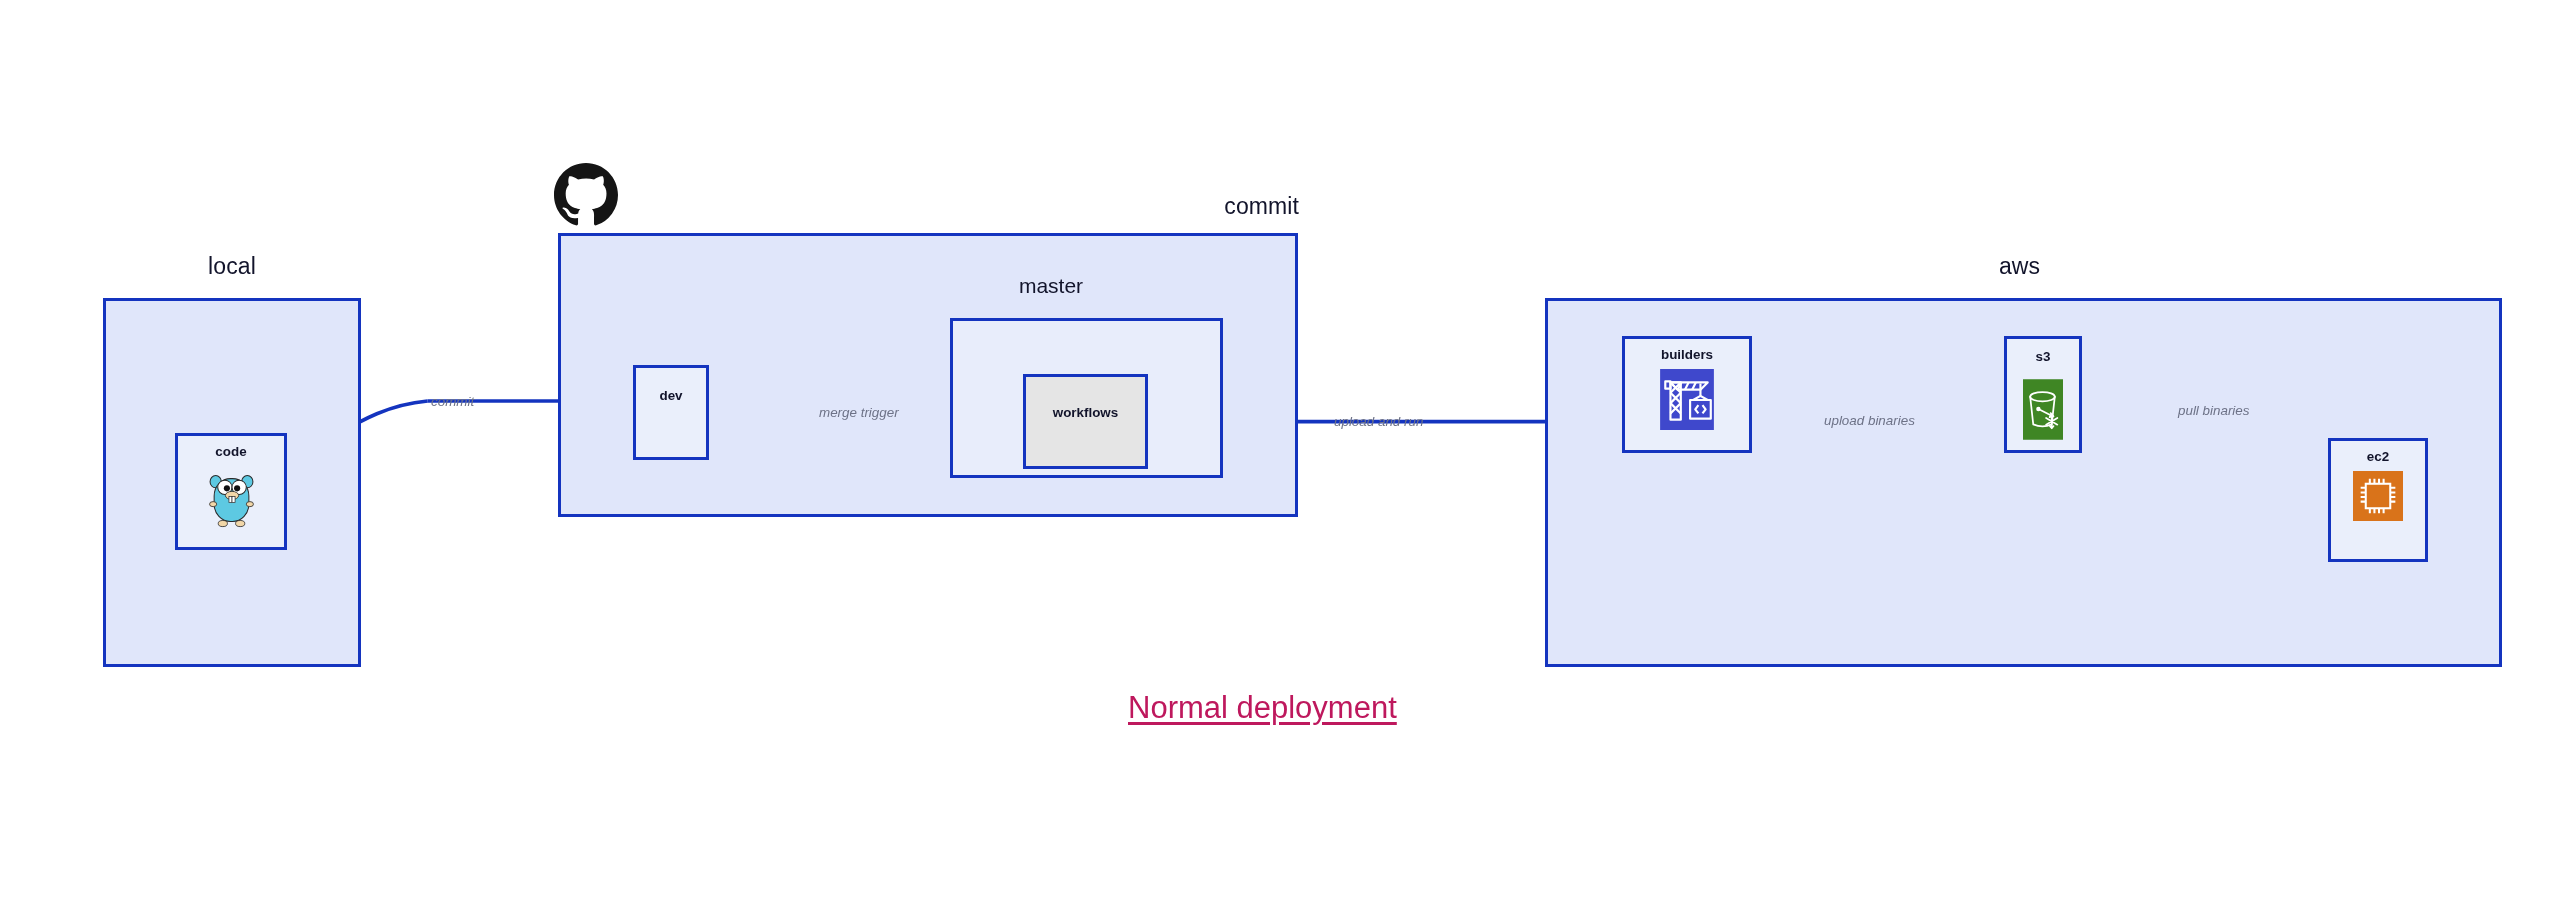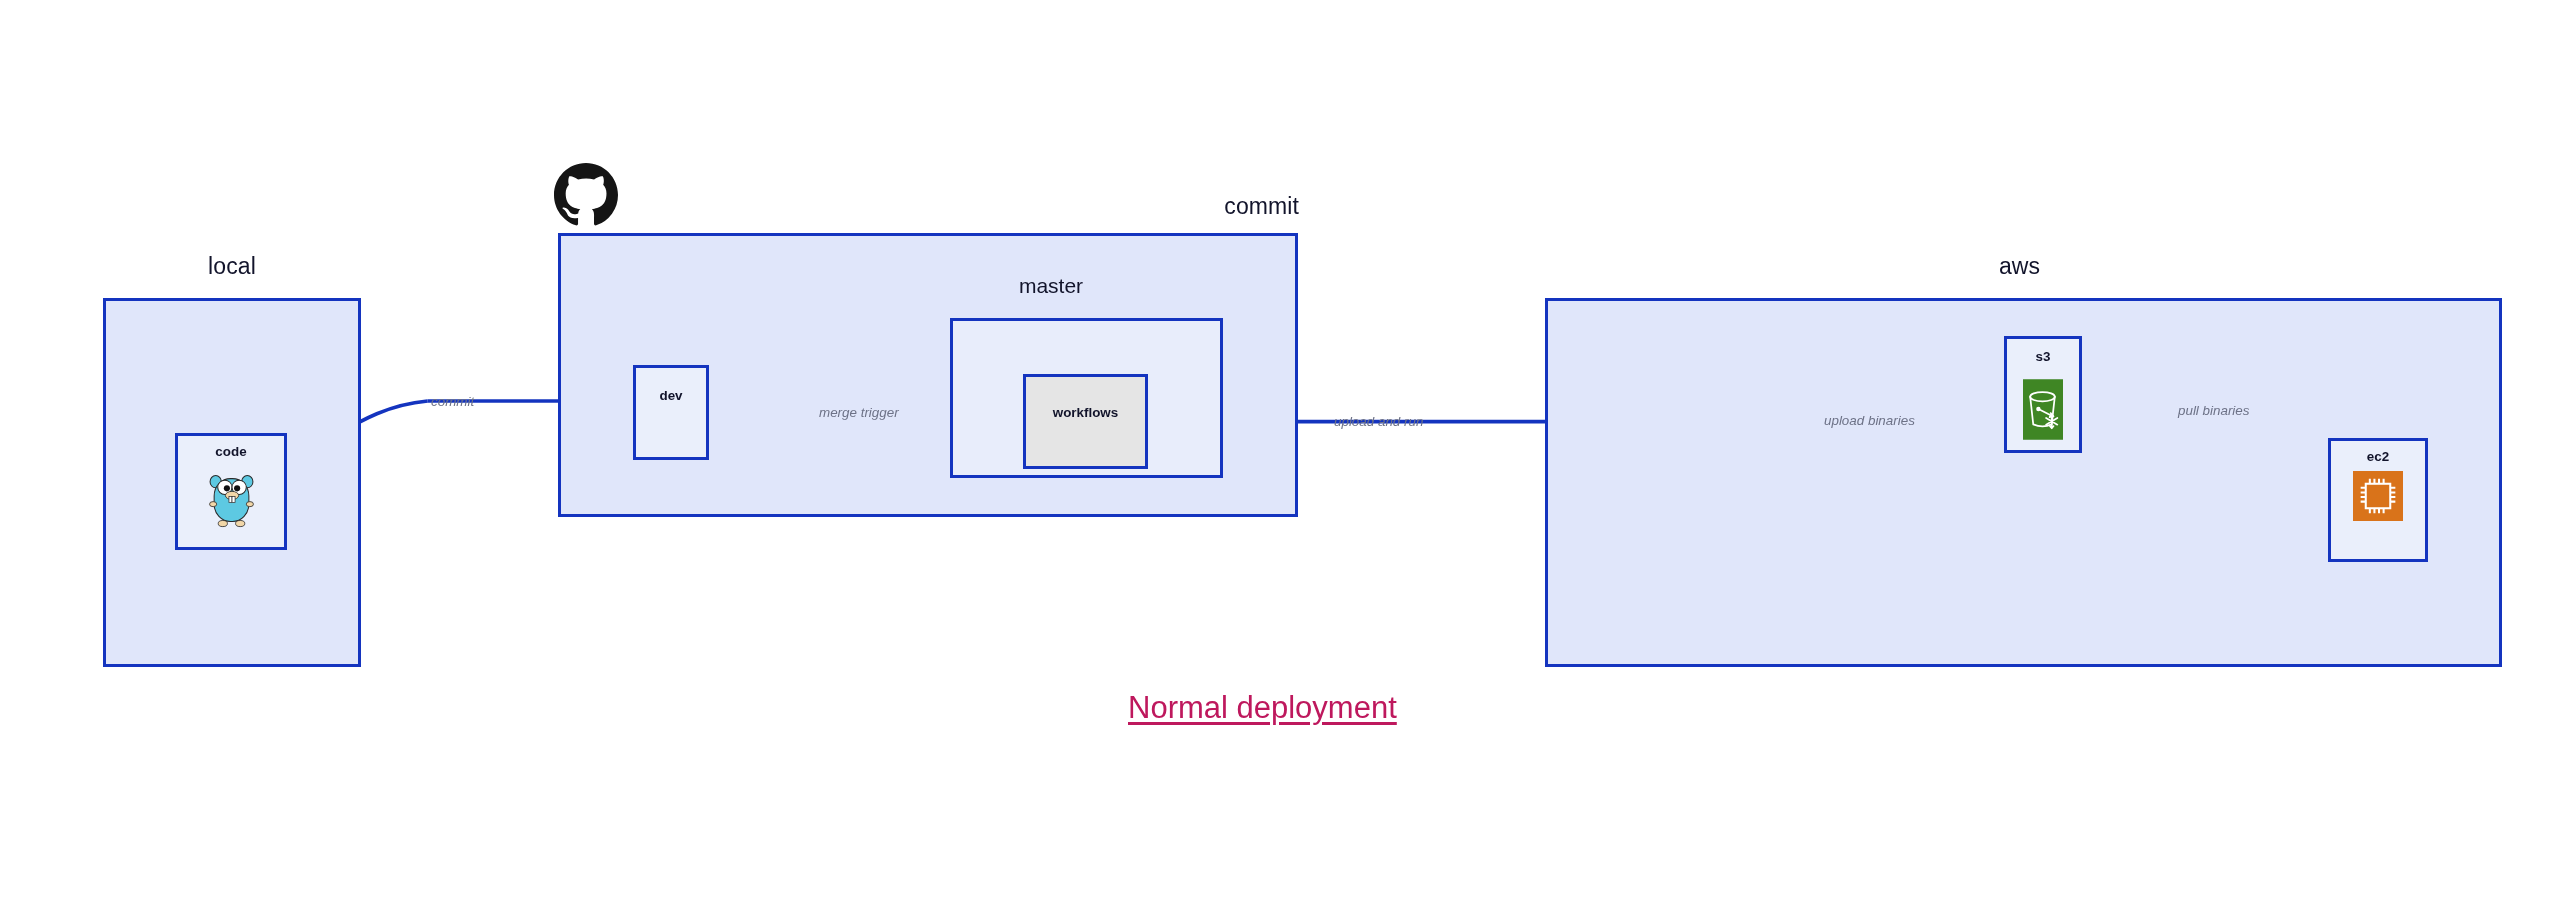--- a/index.html
+++ b/index.html
@@ -198,20 +198,45 @@
   </div>
 
   <div class="node-box bright abs" style="left:1023px; top:374px; width:125px; height:95px; padding-top:29px;">
     <span class="node-label">workflows</span>
   </div>
 
   <div class="group-label abs" style="left:1906px; top:253px; width:227px; text-align:center;">aws</div>
 
   <div class="group-box abs" style="left:1545px; top:298px; width:957px; height:369px;"></div>
 
+  <div class="node-box abs" style="left:1622px; top:336px; width:130px; height:117px; padding-top:9.3px;">
+    <span class="node-label">builders</span>
+    <span class="icon-tile" style="margin-top:7.2px;">
+      <svg width="54" height="61" viewBox="0 0 104 118" xmlns="http://www.w3.org/2000/svg">
+        <rect x="0" y="0" width="104" height="118" fill="#3f48cc"></rect>
+        <g stroke="#ffffff" stroke-width="4.2" fill="none" stroke-linejoin="round">
+
+          <rect x="20" y="26" width="20" height="72"></rect>
+          <path d="M20 26 L40 46 M40 26 L20 46 M20 46 L40 66 M40 46 L20 66
+                   M20 66 L40 86 M40 66 L20 86"></path>
+
+          <rect x="10" y="24" width="10" height="14"></rect>
+
+          <path d="M20 26 L92 26 L78 40 L34 40 Z"></path>
+          <path d="M34 40 L41 26 M48 40 L55 26 M62 40 L69 26"></path>
+
+          <path d="M78 28 L78 52"></path>
+          <path d="M64 60 L78 52 L92 60"></path>
+
+          <rect x="58" y="60" width="40" height="36"></rect>
+          <path d="M74 70 L68 78 L74 86 M82 70 L88 78 L82 86"></path>
+        </g>
+      </svg>
+    </span>
+  </div>
 
   <div class="node-box abs" style="left:2004px; top:336px; width:78px; height:117px; padding-top:11px;gap:8px;">
     <span class="node-label">s3</span>
     <span class="icon-tile" style="margin-top:7.2px;">
       <svg width="40" height="61" viewBox="0 0 78 118" xmlns="http://www.w3.org/2000/svg">
         <rect x="0" y="0" width="78" height="118" fill="#3f8624"></rect>
         <g stroke="#ffffff" stroke-width="3.4" fill="none" stroke-linecap="round">
 
           <ellipse cx="38" cy="34" rx="24" ry="9"></ellipse>
           <path d="M14 34 L20 88 Q38 96 56 88 L62 34"></path>

